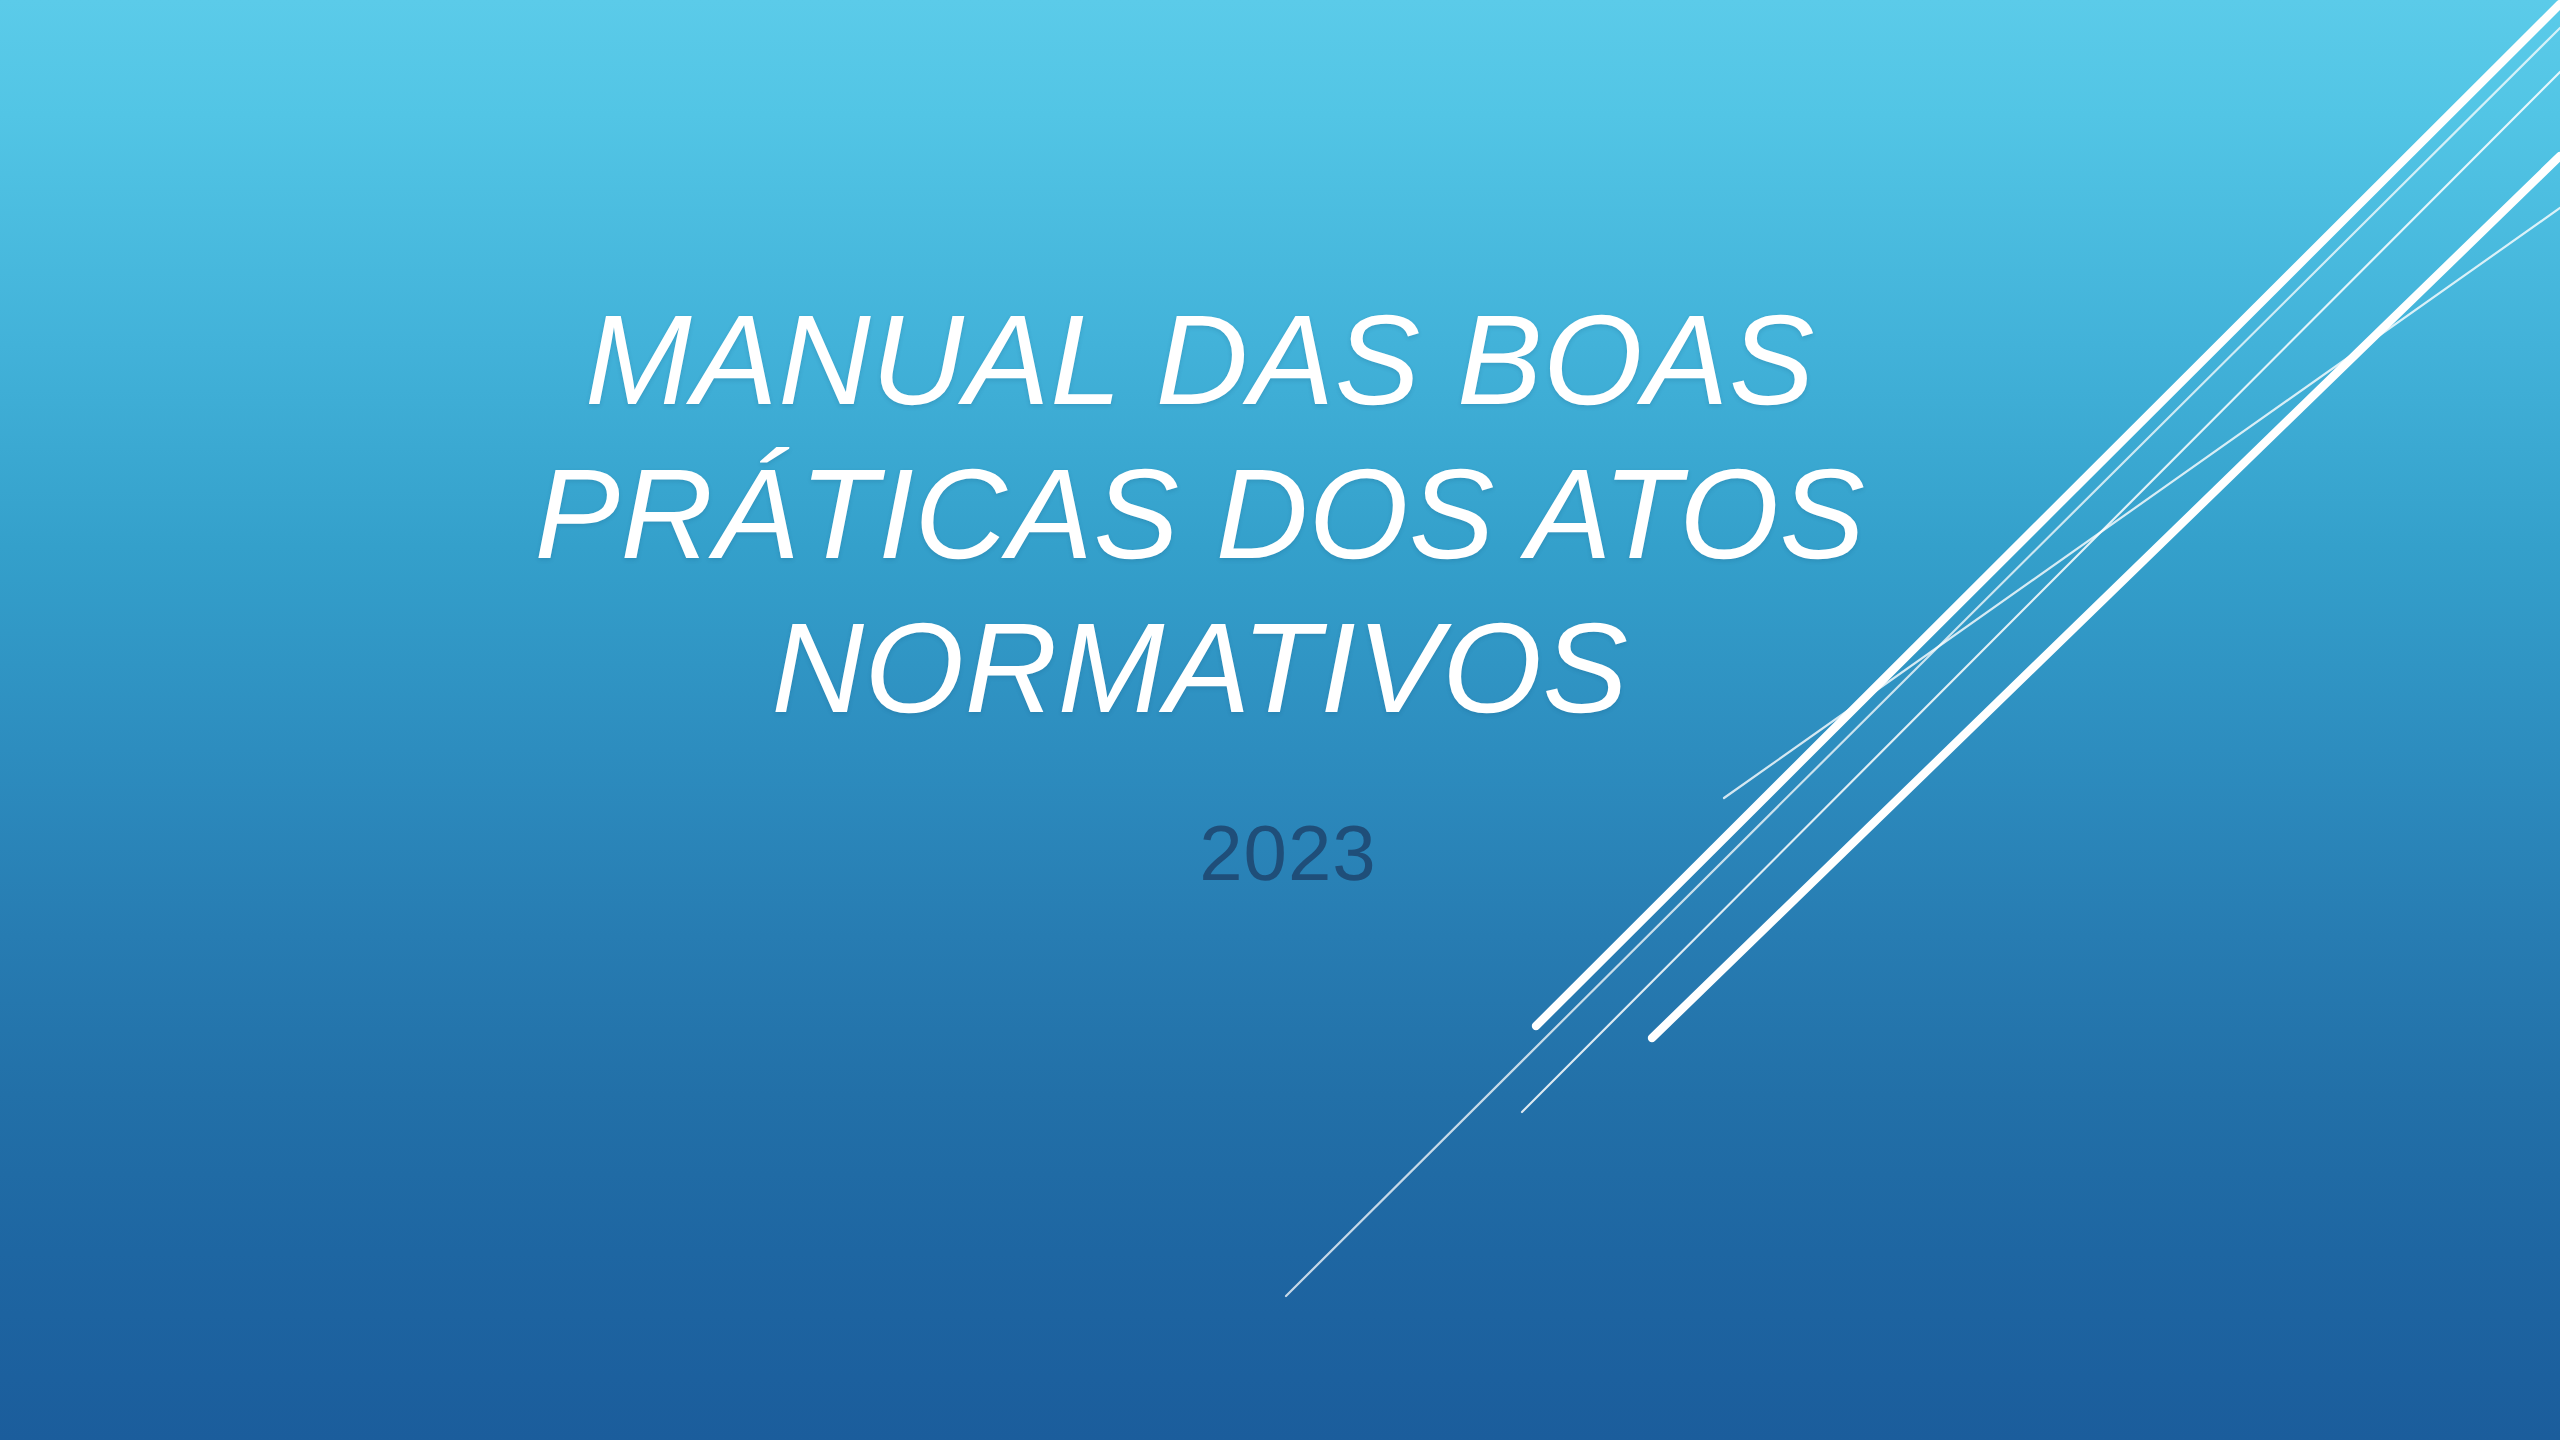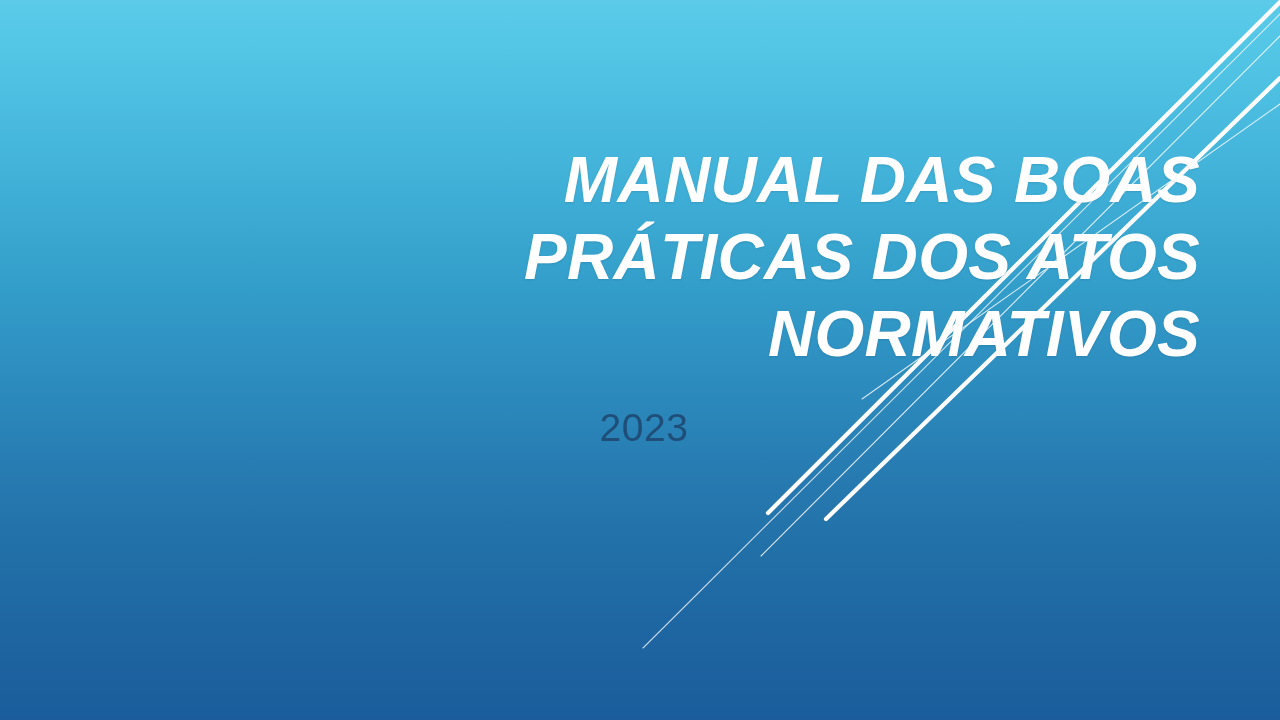--- a/index.html
+++ b/index.html
@@ -42,26 +42,25 @@
     left: 0;
     top: 142px;
     width: 1200px;
     text-align: center;
   }
   #slide-title {
     margin: 0;
     font-size: 64px;
     line-height: 77px;
     font-style: italic;
-    font-weight: 700;
+    font-weight: 400;
     color: #FFFFFF;
     letter-spacing: 0.3px;
     text-shadow: 0 1px 2px rgba(10,60,100,0.16);
     white-space: pre-line;
-    text-align: right;
   }
   #subtitle-block {
     position: absolute;
     left: 0;
     top: 404px;
     width: 1288px;
     text-align: center;
   }
   #slide-subtitle {
     margin: 0;

